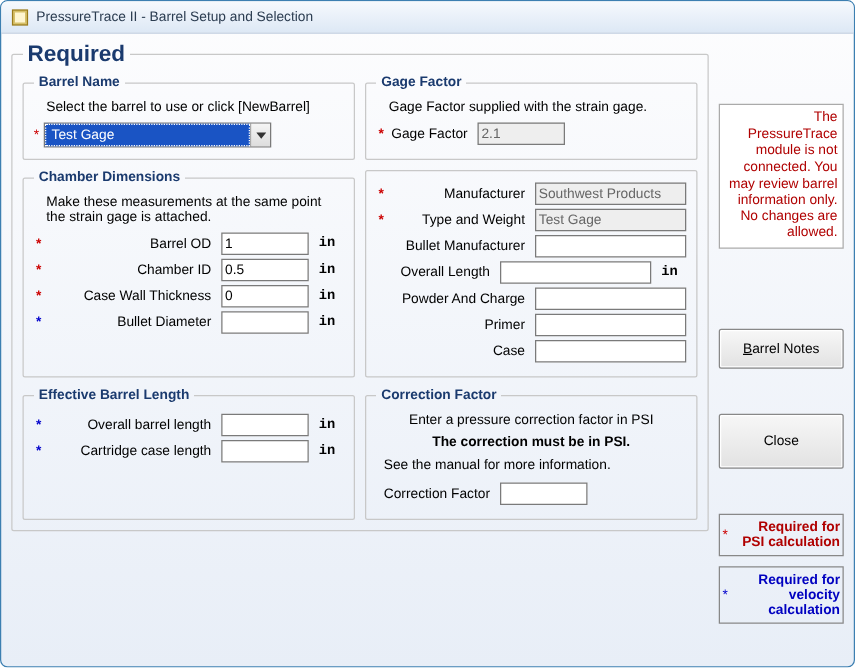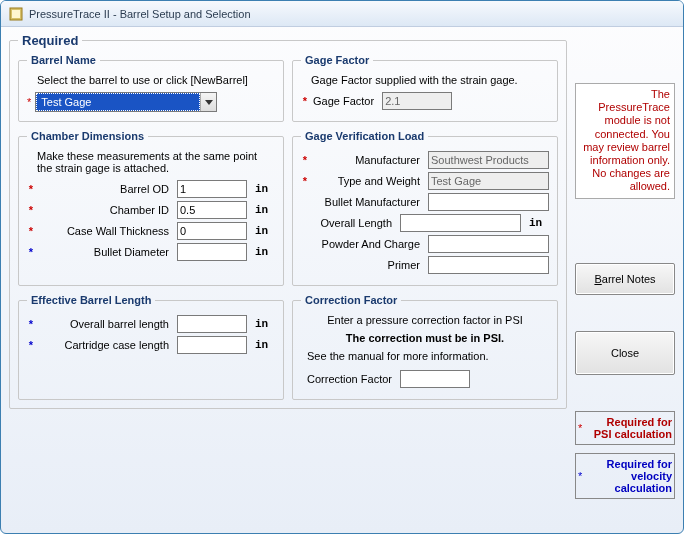--- a/index.html
+++ b/index.html
@@ -6,21 +6,21 @@
   body { margin: 0; background: #fff; }
   .window { width: 684px; height: 534px; border: 1px solid #3c7fb1; border-radius: 6px; overflow: hidden; background: linear-gradient(#fdfdfe, #e8eef7); }
   .titlebar { height: 26px; background: linear-gradient(#f6f9fd, #dde8f5); display: flex; align-items: center; padding: 12px 8px; border-bottom: 1px solid #c0cde0; }
   .titlebar .icon { width: 14px; height: 14px; margin-right: 6px; }
   .titlebar .title { color: #2b3c50; }
   .body { padding: 6px 8px 8px 8px; display: flex; gap: 8px; }
   .main-col { flex: 1; }
   .right-col { width: 100px; display: flex; flex-direction: column; gap: 8px; padding-top: 50px; }
   fieldset { border: 1px solid #c8c8c8; border-radius: 2px; margin: 0; padding: 6px 8px 8px 8px; }
   legend { padding: 0 4px; color: #1a3a6e; font-weight: bold; }
-  .required-fs > legend { font-size: 13px; }
+  .required-fs > legend { font-size: 18px; }
   .grid2 { display: grid; grid-template-columns: 1fr 1fr; gap: 8px; }
   .hint { margin: 2px 0 6px 10px; }
   .row { display: flex; align-items: center; margin: 3px 0; gap: 4px; }
   .row .lbl { flex: 1; text-align: right; padding-right: 4px; }
   .row .mark { width: 8px; text-align: center; font-weight: bold; }
   .mark.red { color: #c00; }
   .mark.blue { color: #00c; }
   input[type=text].field { width: 70px; height: 18px; border: 1px solid #7a7a7a; padding: 0 2px; background: #fff; }
   input[type=text].field:disabled { background: #eee; color: #666; }
   input[type=text].wide { width: 121px; }
@@ -111,21 +111,20 @@
                 <div class="row">
                   <span class="mark blue">*</span>
                   <span class="lbl">Bullet Diameter</span>
                   <input type="text" class="field" style="">
                   <span class="unit">in</span>
                 </div>
               </div>
           </fieldset>
 
           <fieldset>
-            <legend>Gage Verification Load</legend>
             <div id="verif-rows">
                 <div class="row">
                   <span class="mark red">*</span>
                   <span class="lbl">Manufacturer</span>
                   <input type="text" class="field wide" disabled="" value="Southwest Products" style="">
                 </div>
                 <div class="row">
                   <span class="mark red">*</span>
                   <span class="lbl">Type and Weight</span>
                   <input type="text" class="field wide" disabled="" value="Test Gage" style="">
@@ -142,20 +141,25 @@
                   <span class="unit">in</span>
                 </div>
                 <div class="row">
                   <span class="mark "></span>
                   <span class="lbl">Powder And Charge</span>
                   <input type="text" class="field wide" style="">
                 </div>
                 <div class="row">
                   <span class="mark "></span>
                   <span class="lbl">Primer</span>
+                  <input type="text" class="field wide" style="">
+                </div>
+                <div class="row">
+                  <span class="mark "></span>
+                  <span class="lbl">Case</span>
                   <input type="text" class="field wide" style="">
                 </div>
               </div>
           </fieldset>
 
           <fieldset>
             <legend>Effective Barrel Length</legend>
             <div id="eff-rows">
                 <div class="row">
                   <span class="mark blue">*</span>

